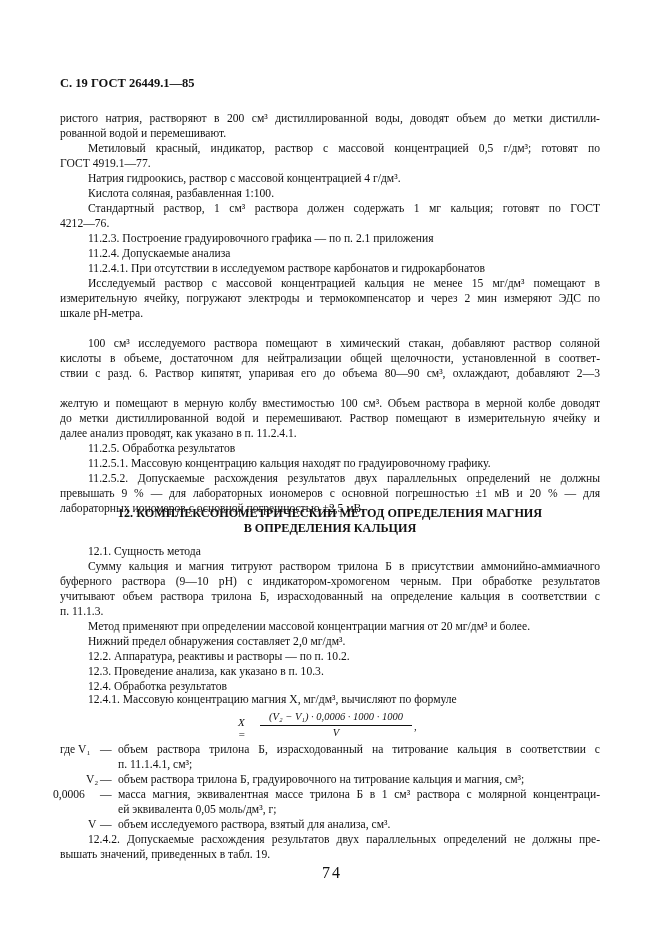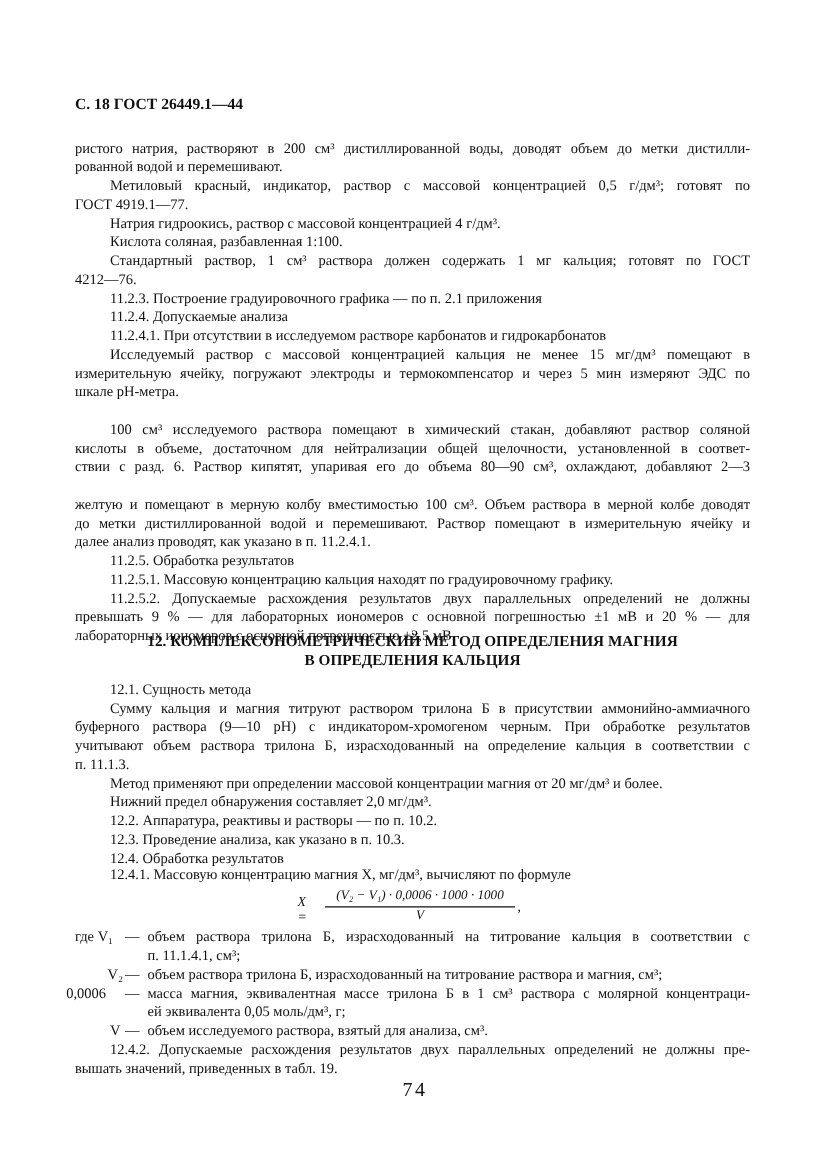--- a/index.html
+++ b/index.html
@@ -19,35 +19,35 @@
   .den { display: block; font-size: 10.5px; line-height: 13px; }
   .xeq { position: absolute; left: 0; top: 6px; }
   .comma { position: absolute; left: 176px; top: 10px; }
   .pnum { position: absolute; left: 322px; top: 864px; font-size: 16px; letter-spacing: 2px; }
 </style>
 </head>
 <body>
 
 <div class="page">
 
-  <div class="hdr">С. 18 ГОСТ 26449.1—44</div>
+  <div class="hdr">С. 19 ГОСТ 26449.1—85</div>
 
   <div class="ln j" style="left:60px;top:112px;width:540px">ристого натрия, растворяют в 200 см³ дистиллированной воды, доводят объем до метки дистилли-</div>
   <div class="ln" style="left:60px;top:127px">рованной водой и перемешивают.</div>
   <div class="ln j" style="left:88px;top:142px;width:512px">Метиловый красный, индикатор, раствор с массовой концентрацией 0,5 г/дм³; готовят по</div>
   <div class="ln" style="left:60px;top:157px">ГОСТ 4919.1—77.</div>
   <div class="ln" style="left:88px;top:172px">Натрия гидроокись, раствор с массовой концентрацией 4 г/дм³.</div>
   <div class="ln" style="left:88px;top:187px">Кислота соляная, разбавленная 1:100.</div>
   <div class="ln j" style="left:88px;top:202px;width:512px">Стандартный раствор,  1 см³  раствора  должен  содержать 1 мг кальция; готовят по ГОСТ</div>
   <div class="ln" style="left:60px;top:217px">4212—76.</div>
   <div class="ln" style="left:88px;top:232px">11.2.3. Построение градуировочного графика — по п. 2.1 приложения</div>
   <div class="ln" style="left:88px;top:247px">11.2.4. Допускаемые анализа</div>
   <div class="ln" style="left:88px;top:262px">11.2.4.1. При отсутствии в исследуемом растворе карбонатов и гидрокарбонатов</div>
   <div class="ln j" style="left:88px;top:277px;width:512px">Исследуемый раствор с массовой концентрацией кальция не менее 15 мг/дм³ помещают в</div>
-  <div class="ln j" style="left:60px;top:292px;width:540px">измерительную ячейку, погружают электроды и термокомпенсатор и через 5 мин измеряют ЭДС по</div>
+  <div class="ln j" style="left:60px;top:292px;width:540px">измерительную ячейку, погружают электроды и термокомпенсатор и через 2 мин измеряют ЭДС по</div>
   <div class="ln" style="left:60px;top:307px">шкале pH-метра.</div>
   <div class="ln j" style="left:88px;top:337px;width:512px">100 см³ исследуемого раствора помещают в химический стакан, добавляют раствор соляной</div>
   <div class="ln j" style="left:60px;top:352px;width:540px">кислоты в объеме, достаточном для нейтрализации общей щелочности, установленной в соответ-</div>
   <div class="ln j" style="left:60px;top:367px;width:540px">ствии с разд. 6. Раствор кипятят, упаривая его до объема 80—90 см³, охлаждают, добавляют 2—3</div>
   <div class="ln j" style="left:60px;top:397px;width:540px">желтую и помещают в мерную колбу вместимостью 100 см³. Объем раствора в мерной колбе доводят</div>
   <div class="ln j" style="left:60px;top:412px;width:540px">до метки дистиллированной водой и перемешивают. Раствор помещают в измерительную ячейку и</div>
   <div class="ln" style="left:60px;top:427px">далее анализ проводят, как указано в п. 11.2.4.1.</div>
 
   <div class="ln" style="left:88px;top:442px">11.2.5. Обработка результатов</div>
   <div class="ln" style="left:88px;top:457px">11.2.5.1. Массовую концентрацию кальция находят по градуировочному графику.</div>
@@ -80,21 +80,21 @@
     <span class="comma">,</span>
   </div>
 
   <div class="ln" style="left:60px;top:743px">где V₁</div>
   <div class="ln" style="left:100px;top:743px">—</div>
   <div class="ln j" style="left:118px;top:743px;width:482px">объем раствора трилона Б,  израсходованный  на  титрование  кальция  в  соответствии с</div>
   <div class="ln" style="left:118px;top:758px">п. 11.1.4.1, см³;</div>
 
   <div class="ln" style="left:86px;top:773px">V₂</div>
   <div class="ln" style="left:100px;top:773px">—</div>
-  <div class="ln" style="left:118px;top:773px">объем раствора трилона Б, израсходованный на титрование раствора и магния, см³;</div>
+  <div class="ln" style="left:118px;top:773px">объем раствора трилона Б, градуировочного на титрование кальция и магния, см³;</div>
 
   <div class="ln" style="left:53px;top:788px">0,0006</div>
   <div class="ln" style="left:100px;top:788px">—</div>
   <div class="ln j" style="left:118px;top:788px;width:482px">масса магния, эквивалентная массе трилона Б в 1 см³ раствора с молярной концентраци-</div>
   <div class="ln" style="left:118px;top:803px">ей эквивалента 0,05 моль/дм³, г;</div>
 
   <div class="ln" style="left:88px;top:818px">V</div>
   <div class="ln" style="left:100px;top:818px">—</div>
   <div class="ln" style="left:118px;top:818px">объем исследуемого раствора, взятый для анализа, см³.</div>
 

